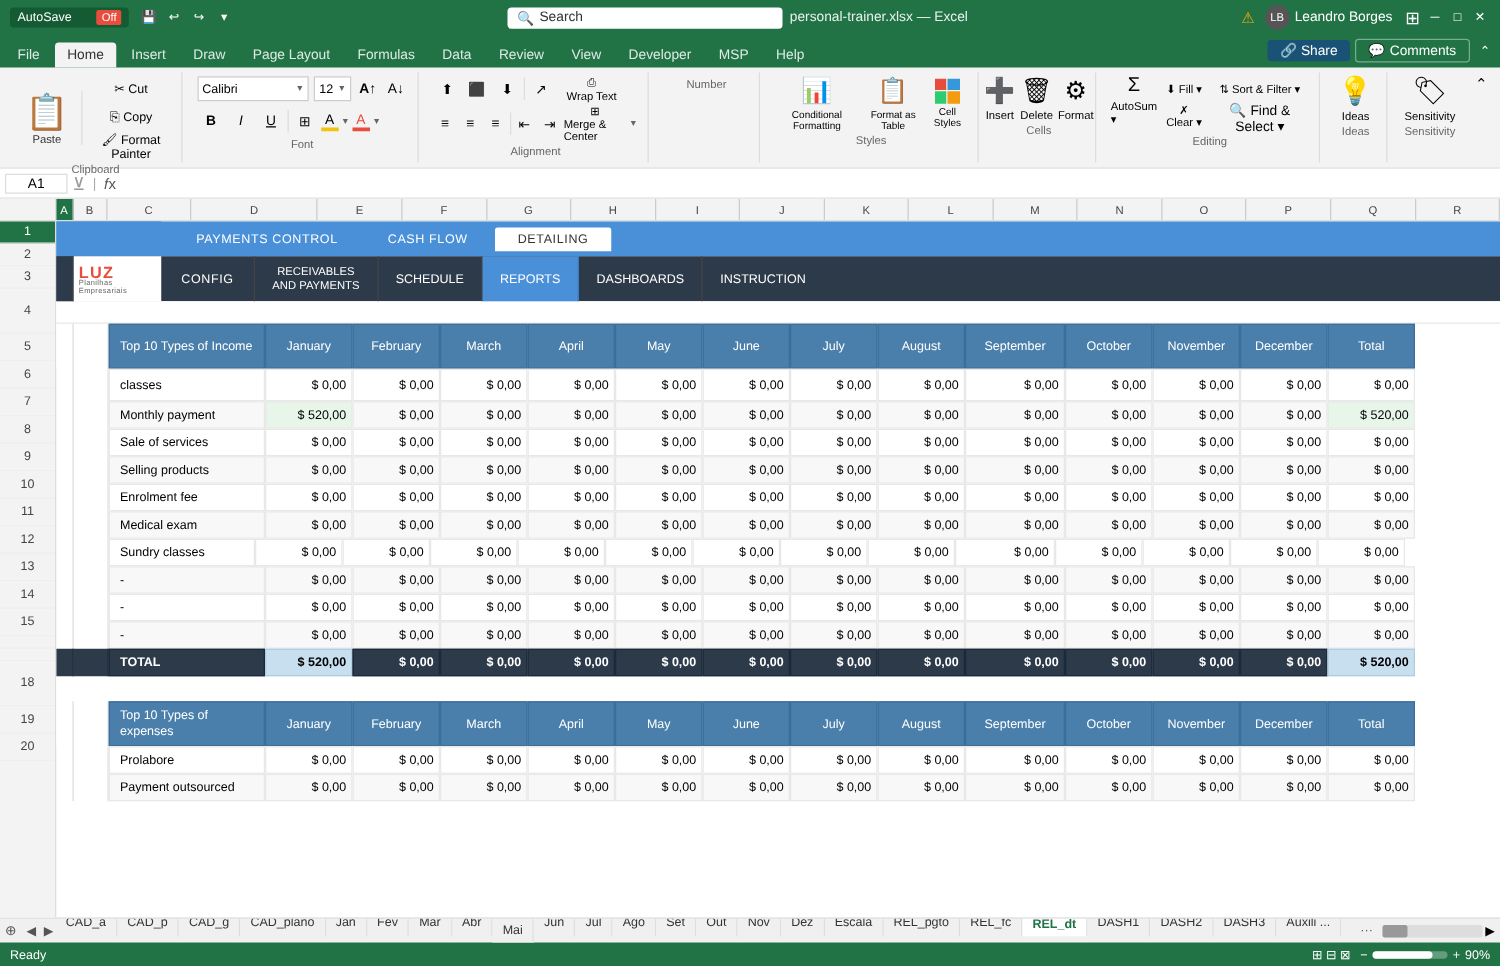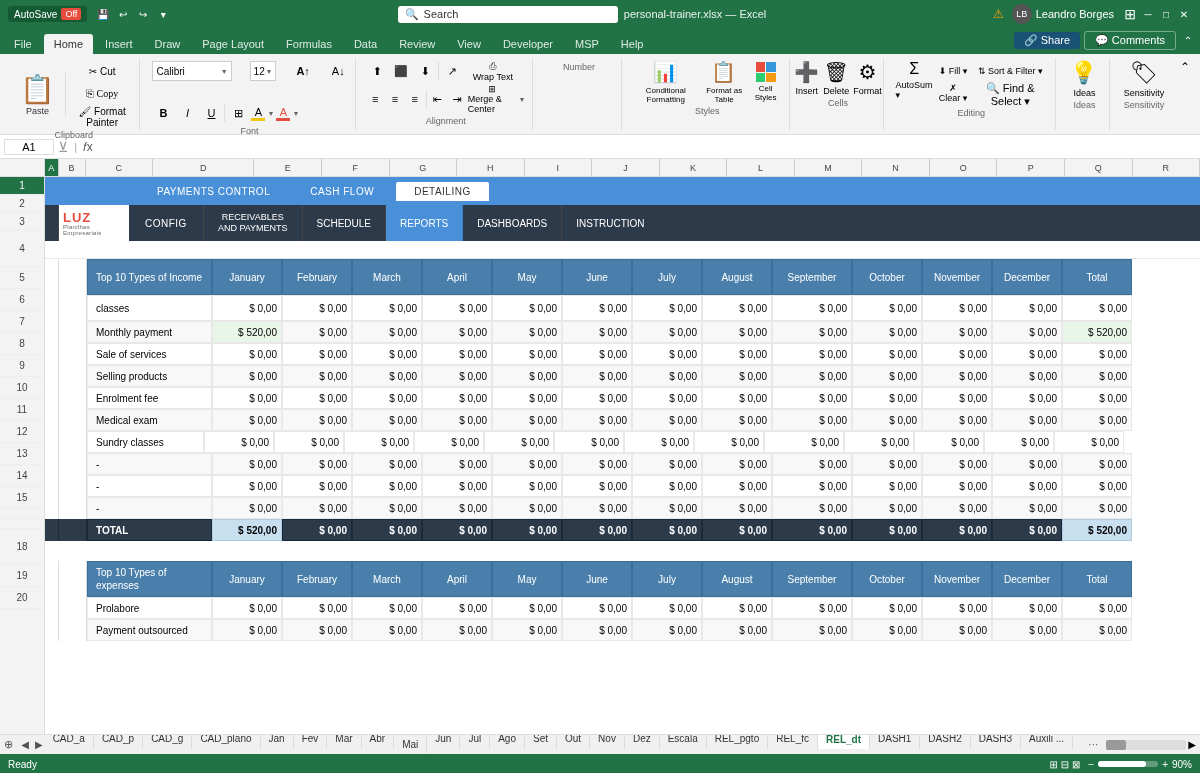--- a/index.html
+++ b/index.html
@@ -11,41 +11,41 @@
       background: #217346;
       display: flex;
       align-items: center;
       justify-content: space-between;
       padding: 0 8px;
       color: white;
     }
     .title-bar-left { display: flex; align-items: center; gap: 8px; }
     .title-bar-center { display: flex; align-items: center; gap: 6px; flex: 1; justify-content: center; }
     .title-bar-right { display: flex; align-items: center; gap: 8px; }
-    .autosave-btn { background: #145a32; border: none; color: white; font-size: 10px; padding: 2px 6px; border-radius: 3px; cursor: pointer; display: flex; align-items: center; gap: 4px; }
+    .autosave-btn { background: #145a32; border: none; color: white; font-size: 10px; padding: 2px 6px; border-radius: 3px; cursor: pointer; display: flex; align-items: center; gap: 20px; }
     .search-box { background: white; border-radius: 3px; padding: 2px 8px; display: flex; align-items: center; gap: 4px; width: 220px; font-size: 11px; color: #333; }
     .win-btn { width: 16px; height: 16px; border: none; cursor: pointer; font-size: 10px; display: flex; align-items: center; justify-content: center; color: white; background: transparent; }
     .user-info { display: flex; align-items: center; gap: 4px; color: white; font-size: 11px; }
     .user-avatar { width: 20px; height: 20px; border-radius: 50%; background: #555; display: flex; align-items: center; justify-content: center; font-size: 9px; }
 
     
     .ribbon { background: #f3f3f3; border-bottom: 1px solid #ddd; }
     .ribbon-tabs { display: flex; background: #217346; height: 26px; align-items: flex-end; padding: 0 4px; gap: 2px; }
     .ribbon-tab { padding: 4px 10px; font-size: 11px; color: rgba(255,255,255,0.85); cursor: pointer; border-radius: 3px 3px 0 0; background: transparent; border: none; }
     .ribbon-tab.active { background: #f3f3f3; color: #333; }
     
     .ribbon-content { display: flex; align-items: stretch; padding: 4px 8px; gap: 4px; height: 80px; }
     .ribbon-group { display: flex; flex-direction: column; align-items: center; border-right: 1px solid #ddd; padding: 2px 8px; min-width: 50px; }
     .ribbon-group-items { display: flex; align-items: center; gap: 3px; flex: 1; }
     .ribbon-group-label { font-size: 9px; color: #666; margin-top: 2px; }
     .ribbon-btn { display: flex; flex-direction: column; align-items: center; justify-content: center; cursor: pointer; padding: 2px 4px; border-radius: 2px; border: none; background: transparent; font-size: 9px; color: #333; min-width: 28px; }
     .ribbon-btn-sm { display: flex; align-items: center; justify-content: center; cursor: pointer; padding: 2px; border-radius: 2px; border: none; background: transparent; font-size: 11px; width: 22px; height: 22px; }
     
     
-    .font-selector { display: flex; align-items: center; gap: 18px; margin-bottom: 18px; }
+    .font-selector { display: flex; align-items: center; gap: 4px; margin-bottom: 2px; }
     .font-format-row { display: flex; align-items: center; gap: 2px; }
     
     
     .formula-bar { display: flex; align-items: center; height: 24px; border-bottom: 1px solid #ddd; padding: 0 4px; gap: 4px; background: white; }
     
     .dropdown-arrow { font-size: 7px; color: #666; }
     
     .warning-icon { color: #FFA500; font-size: 12px; }
   </style>
 </head>
@@ -110,21 +110,21 @@
   <div class="ribbon-content">
 
     <div class="ribbon-group">
       <div class="ribbon-group-items">
         <div style="display:flex;flex-direction:column;align-items:center;border-right:1px solid #ddd;padding-right:6px;margin-right:4px;">
           <button class="ribbon-btn" style="font-size:28px;padding:0 4px;">📋</button>
           <span style="font-size:9px;color:#333;">Paste</span>
         </div>
         <div style="display:flex;flex-direction:column;gap:1px;">
           <button class="ribbon-btn-sm" style="font-size:10px;width:auto;padding:1px 3px;">✂ Cut</button>
-          <button class="ribbon-btn-sm" style="font-size:10px;width:auto;padding:1px 3px;font-family:Liberation Serif, serif;">⎘ Copy</button>
+          <button class="ribbon-btn-sm" style="font-size:10px;width:auto;padding:1px 3px;">⎘ Copy</button>
           <button class="ribbon-btn-sm" style="font-size:10px;width:auto;padding:1px 3px;">🖌 Format Painter</button>
         </div>
       </div>
       <span class="ribbon-group-label">Clipboard</span>
     </div>
 
     <div class="ribbon-group" style="min-width:140px;">
       <div style="display:flex;flex-direction:column;gap:2px;width:100%;">
         <div class="font-selector">
           <div style="display:flex;align-items:center;border:1px solid #ccc;padding:1px 3px;width:110px;height:20px;background:white;">

